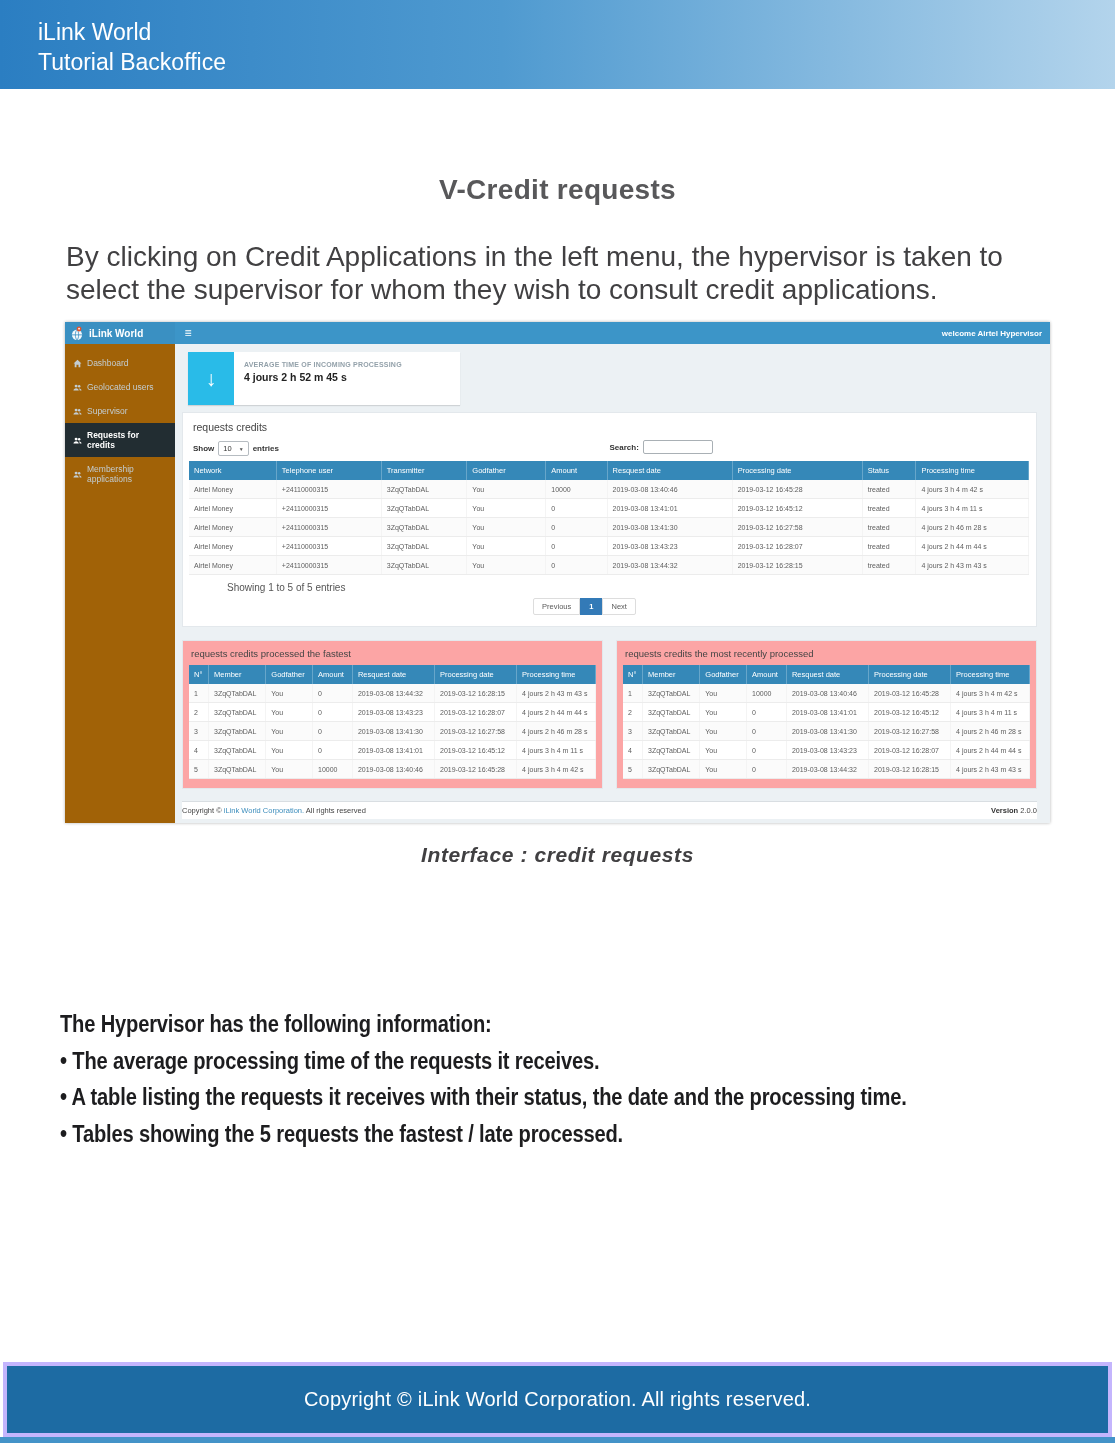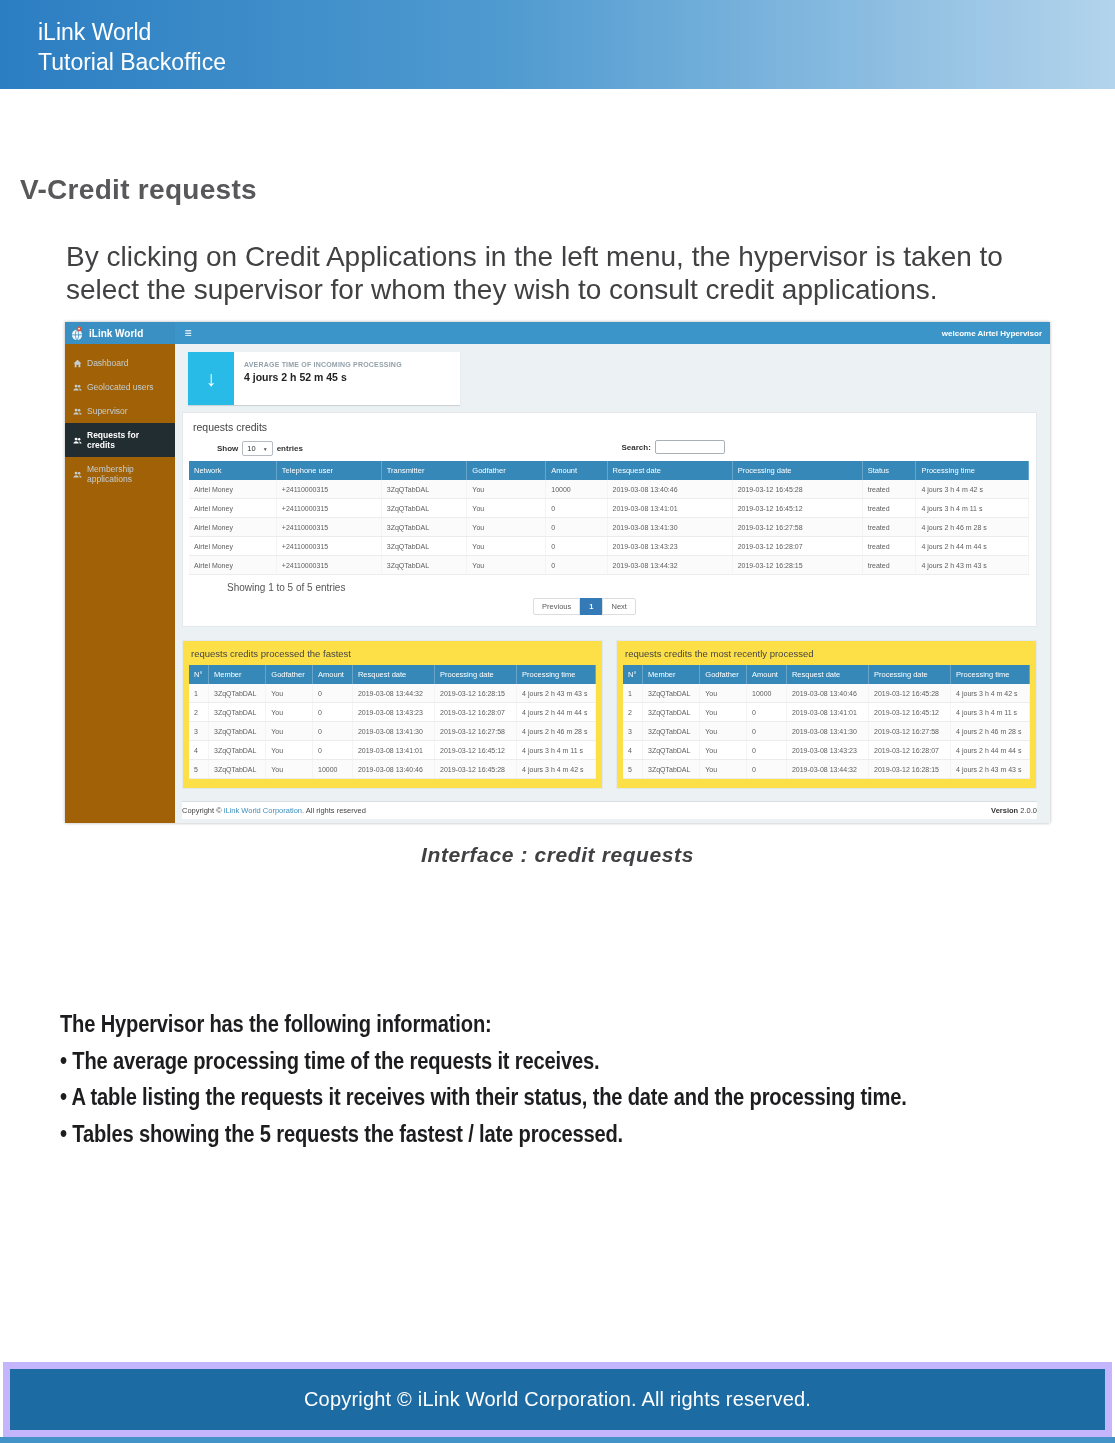--- a/index.html
+++ b/index.html
@@ -3,31 +3,31 @@
 <meta charset="utf-8">
 <style>
   * { margin:0; padding:0; box-sizing:border-box; }
   html,body { width:1115px; height:1443px; }
   body { position:relative; background:#fff; font-family:"Liberation Sans", sans-serif; overflow:hidden; }
 
   
   .page-header { position:absolute; top:0; left:0; width:1115px; height:89px;
     background:linear-gradient(90deg,#2b7ec2 0%,#4f9ad0 45%,#b3d4ec 100%);
     color:#fff; padding:17px 0 0 38px; font-size:23px; line-height:30px; font-weight:400; }
-  .doc-title { position:absolute; top:174px; left:0; width:1115px; 
-    font-size:28px; font-weight:bold; color:#58585a; letter-spacing:.3px;padding-left:20px; }
+  .doc-title { position:absolute; top:174px; left:0; width:1115px; text-align:center;
+    font-size:28px; font-weight:bold; color:#58585a; letter-spacing:.3px; }
   .doc-intro { position:absolute; top:240px; left:66px; width:992px;
     font-size:28px; line-height:33px; color:#414042; }
   .doc-caption { position:absolute; top:843px; left:0; width:1115px; text-align:center;
     font-size:21px; font-weight:bold; color:#414042; letter-spacing:.6px;font-style:italic; }
   .info-block { position:absolute; top:1006px; left:60px; width:1145px;
     transform:scaleX(0.875); transform-origin:0 0;
     font-size:23px; font-weight:bold; color:#1d1d1f; line-height:36.5px; letter-spacing:-.2px; }
   .page-footer { position:absolute; top:1362px; left:3px; width:1109px; height:75px;
-    background:#1d6ba3; border:7px solid #c4b5fd; display:flex; align-items:center; justify-content:center;
+    background:#1d6ba3; border:4px solid #c4b5fd; display:flex; align-items:center; justify-content:center;
     color:#fff; font-size:20px; letter-spacing:.2px; }
   .footer-strip { position:absolute; top:1437px; left:0; width:1115px; height:6px; background:#4493c8; }
 
   
   .app { position:absolute; top:322px; left:65px; width:985px; height:501px;
     background:#ecf1f4; box-shadow:0 0 3px rgba(0,0,0,.3); font-size:8px; }
   .app-navbar { height:22px; display:flex; background:#3c95c8; }
   .brand { width:110px; display:flex; align-items:center; gap:5px; padding-left:5px;
     background:#3a90c2; color:#fff; font-size:10px; font-weight:bold; }
   .hamburger { width:26px; color:#fff; font-size:12px; display:flex; align-items:center; justify-content:center; cursor:pointer; }
@@ -44,21 +44,21 @@
   .info-widget { width:272px; height:53px; background:#fff; display:flex; margin-left:6px;
     box-shadow:0 1px 1px rgba(0,0,0,.12); }
   .info-widget-icon { width:46px; background:#29bbe8; color:#fff; display:flex; align-items:center;
     justify-content:center; font-size:21px; flex:none; }
   .info-widget-text { padding:9px 10px; }
   .info-widget-label { font-size:7px; color:#93a1aa; font-weight:bold; letter-spacing:.2px; }
   .info-widget-value { font-size:10.5px; font-weight:bold; color:#222; margin-top:3px; }
 
   .panel { background:#fff; border:1px solid #e3e8ec; margin-top:7px; }
   .panel-title { font-size:10.5px; color:#444; padding:8px 10px 6px; }
-  .controls { position:relative; padding:2px 10px 12px; height:22px; font-size:8px; font-weight:bold; color:#333;margin-left:24px; }
+  .controls { position:relative; padding:2px 10px 12px; height:22px; font-size:8px; font-weight:bold; color:#333; }
   .show-group { display:flex; align-items:center; gap:4px; }
   .select-box { border:1px solid #b6bcc1; border-radius:2px; padding:2px 4px; font-size:7.5px;
     font-weight:normal; display:inline-flex; gap:7px; align-items:center; color:#333; background:#fff; cursor:pointer; }
   .select-caret { font-size:5px; color:#555; }
   .search-group { position:absolute; left:50%; top:1px; display:flex; gap:4px; align-items:center; }
   .search-input { width:70px; height:14px; border:1px solid #a9b0b5; border-radius:2px; background:#fff; font-size:7.5px; padding:0 3px; }
 
   table.data { border-collapse:collapse; table-layout:fixed; width:calc(100% - 13px); margin:0 7px 0 6px; }
   table.data th { background:#3588b8; color:#fff; font-size:7.5px; font-weight:normal; text-align:left;
     padding:5px; border-right:1px solid rgba(255,255,255,.25); cursor:pointer; }
@@ -86,21 +86,21 @@
   .mini-table th:nth-child(7),.mini-table td:nth-child(7){width:19.4%;}
 
   .showing { font-size:10px; color:#555; padding:7px 10px 0;margin-left:34px; }
   .pagination-wrap { display:flex; justify-content:center; margin:5px 0 11px; transform:translateX(-25px); }
   .page-btn { font-size:7.5px; color:#5a5a5a; border:1px solid #ddd; background:#fff; padding:3px 8px; cursor:pointer; }
   .page-btn.prev { border-radius:2px 0 0 2px; }
   .page-btn.next { border-radius:0 2px 2px 0; }
   .page-btn.active { background:#337ab7; border-color:#337ab7; color:#fff; font-weight:bold; }
 
   .bottom-row { display:flex; gap:13px; margin-top:13px; }
-  .bottom-panel { flex:1; background:#fde047; border:1px solid #e3e8ec; padding-bottom:9px; }
+  .bottom-panel { flex:1; background:#fca5a5; border:1px solid #e3e8ec; padding-bottom:9px; }
   .bottom-panel .panel-title { font-size:9.5px; padding:7px 8px 6px; }
   .bottom-panel table.data { width:calc(100% - 12px); margin:0 6px; }
 
   .app-footer { margin-top:12px; background:#fff; border-top:1px solid #d9dee2; padding:4px 0 4px;
     display:flex; justify-content:space-between; font-size:7.5px; color:#444; }
   .app-footer .link { color:#3c8dbc; }
   .app-footer .ver b { color:#333; }
 </style>
 </head>
 <body>

